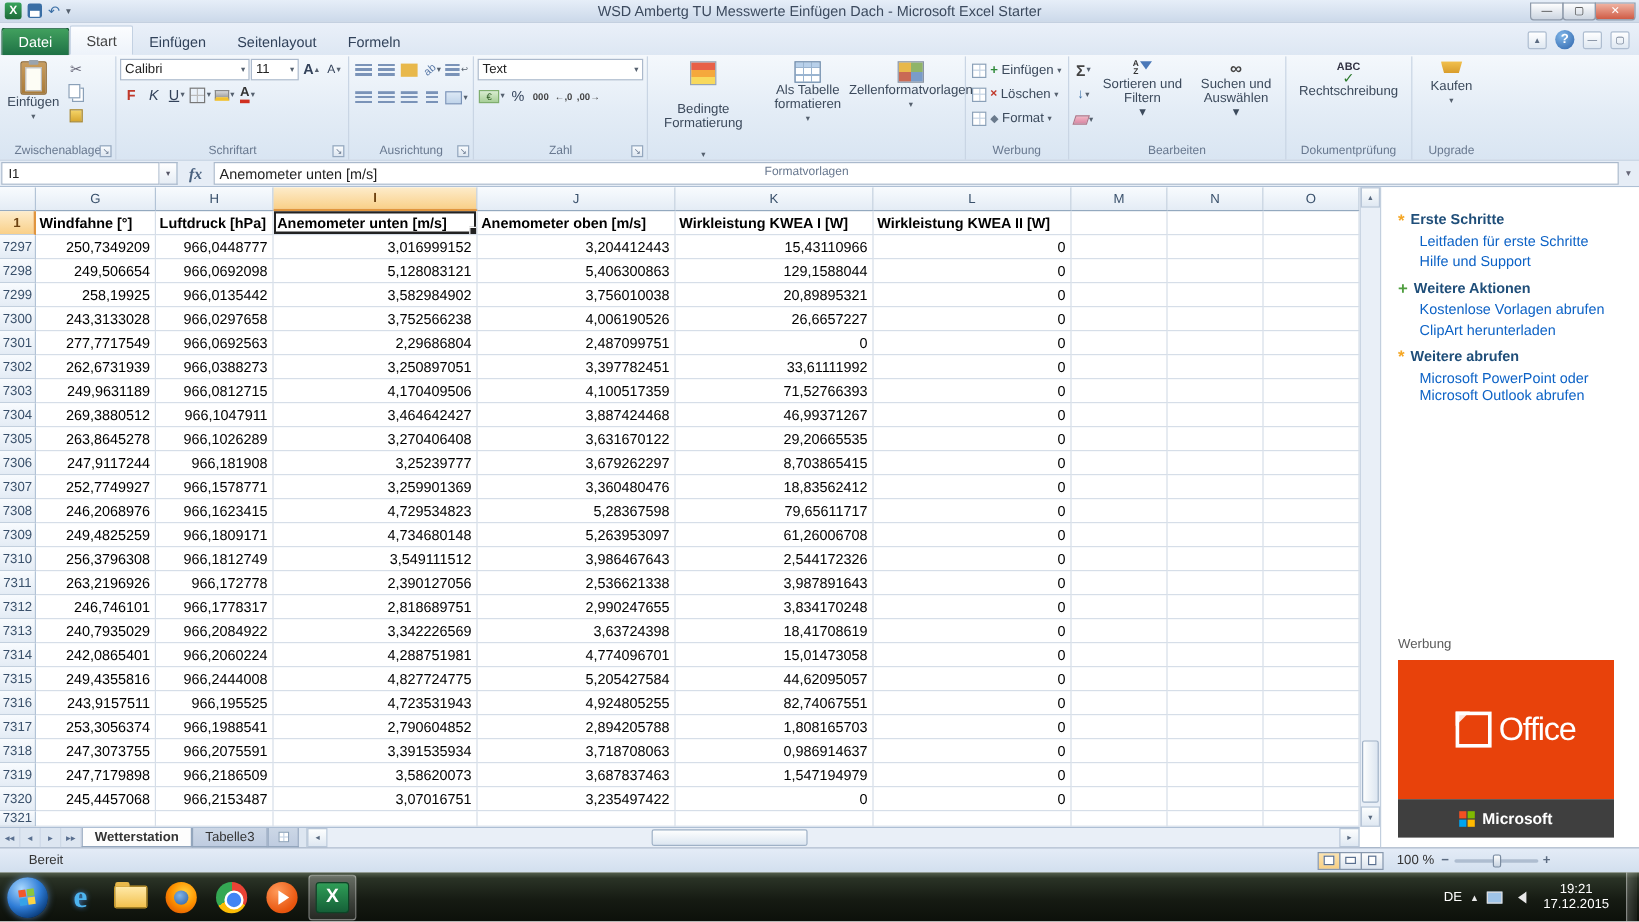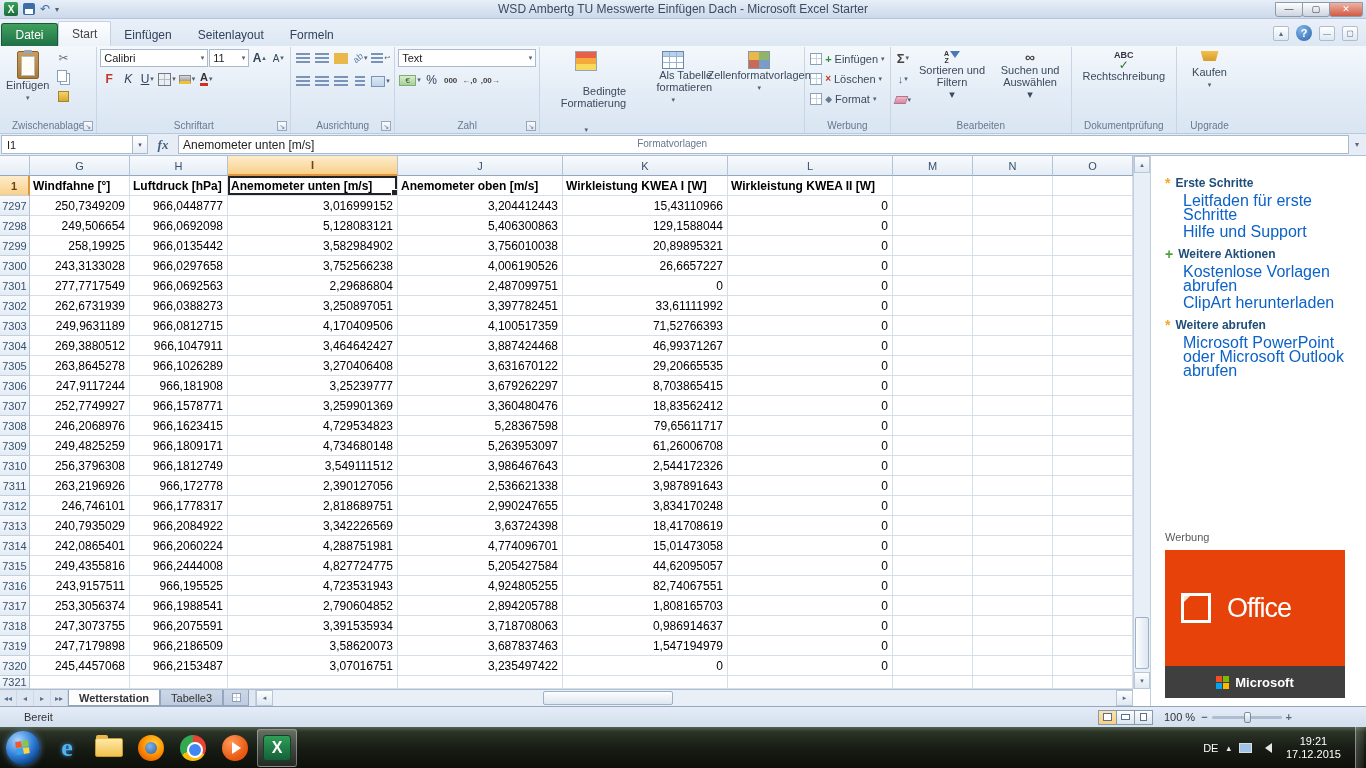--- a/index.html
+++ b/index.html
@@ -27,21 +27,21 @@
   .tabrow-right { margin-left:auto; display:flex; align-items:center; gap:7px; padding:0 8px 5px; }
   .mini-ic { width:16px; height:15px; border:1px solid #aebdd0; border-radius:2px; background:linear-gradient(#fff,#dfe8f2); color:#5a6a80; font-size:8px; display:flex; align-items:center; justify-content:center; }
   .help-ic { width:16px; height:16px; border-radius:50%; background:radial-gradient(circle at 35% 30%,#7fb5e8,#2d64ab); color:#fff; font-weight:bold; font-size:11px; display:flex; align-items:center; justify-content:center; border:none; }
 
   
   .ribbon { height:88px; background:linear-gradient(#f4f8fc,#e3ecf6 55%,#d9e5f2); border-bottom:1px solid #b9c9dd; display:flex; padding-top:1px; }
   .rgroup { border-right:1px solid #c9d5e4; display:flex; flex-direction:column; padding:2px 3px 0; }
   .rgc { flex:1; display:flex; align-items:flex-start; gap:2px; }
   .rglabel { height:15px; display:flex; align-items:center; justify-content:center; font-size:10px; color:#68788f; position:relative; padding:0 9px; white-space:nowrap; }
   .dlaunch { position:absolute; right:0; bottom:2px; width:10px; height:10px; border:1px solid #94a7be; background:linear-gradient(#fafcfe,#dde6f0); color:#68788f; font-size:7px; line-height:9px; text-align:center; }
-  .bigbtn { display:flex; flex-direction:column; align-items:center; font-size:11px; line-height:12px; color:#3c4a5c; text-align:right; padding:2px 3px; border-radius:3px; }
+  .bigbtn { display:flex; flex-direction:column; align-items:center; font-size:11px; line-height:12px; color:#3c4a5c; text-align:center; padding:2px 3px; border-radius:3px; }
   .bigbtn .car { font-size:7px; color:#55606e; margin-top:1px; }
   .col { display:flex; flex-direction:column; gap:1px; }
   .minirow { display:flex; gap:1px; align-items:center; }
   .sbtn { min-width:18px; height:18px; display:flex; align-items:center; justify-content:center; border-radius:2px; gap:1px; padding:0 1px; }
   .combo { background:#fff; border:1px solid #abb9cc; height:18px; display:flex; align-items:center; font-size:11px; padding:0 3px; color:#222; }
   .combo .car { margin-left:auto; font-size:7px; color:#55606e; padding-left:4px; }
   .car8 { font-size:7px; color:#55606e; }
 
   .clipboard-ic { width:22px; height:28px; background:linear-gradient(#c99d5e,#a87a38); border:1px solid #8a6228; border-radius:2px; position:relative; }
   .clipboard-ic::before { content:""; position:absolute; left:3px; top:4px; right:3px; bottom:2px; background:#fdfdf5; border:1px solid #bbb; }
@@ -123,25 +123,25 @@
   .hscroll .scr-btn { width:17px; height:auto; }
   .htrack { flex:1; position:relative; background:#e9eff7; }
   .hthumb { position:absolute; top:1px; bottom:1px; left:32%; width:130px; background:linear-gradient(#fdfefe,#dce6f1); border:1px solid #9fb1c6; border-radius:2px; }
 
   
   .taskpane { width:216px; background:#fff; border-left:1px solid #c2cfde; padding:12px 10px 8px 14px; display:flex; flex-direction:column; overflow:hidden; }
   .tp-head { display:flex; align-items:center; gap:5px; font-size:12px; font-weight:bold; color:#1f4e79; margin:8px 0 4px; }
   .tp-ic { font-size:14px; font-weight:bold; line-height:10px; }
   .tp-ic.sparkle-icon { color:#f5a623; }
   .tp-ic.plus-icon { color:#4f9e3f; }
-  .tp-link { color:#0c62c6; font-size:16px; margin:3px 0 3px 18px; line-height:14px; cursor:pointer; }
+  .tp-link { color:#0c62c6; font-size:12px; margin:3px 0 3px 18px; line-height:14px; cursor:pointer; }
   .tp-ad { margin-top:auto; }
   .werbung { color:#5a5a5a; font-size:11px; margin-bottom:7px; }
   .adbox { width:180px; height:148px; display:flex; flex-direction:column; }
-  .ad-top { flex:1; background:#e8420b; display:flex; align-items:center; gap:16px;padding-left:16px; }
+  .ad-top { flex:1; background:#e8420b; display:flex; align-items:center; justify-content:center; gap:6px;padding-left:16px; }
   .office-sq { width:30px; height:30px; border:3px solid #fff; position:relative; }
   .office-sq::after { content:""; position:absolute; left:-3px; top:-3px; border-style:solid; border-width:12px 12px 0 0; border-color:#fff transparent transparent transparent; opacity:.85; }
   .office-txt { color:#fff; font-size:27px; letter-spacing:-1px; }
   .ad-bottom { height:32px; background:#3f3f3f; display:flex; align-items:center; justify-content:center; gap:6px; }
   .msflag { width:13px; height:13px; display:grid; grid-template-columns:6px 6px; grid-template-rows:6px 6px; gap:1px; }
   .msflag span:nth-child(1){background:#f25022;} .msflag span:nth-child(2){background:#7fba00;}
   .msflag span:nth-child(3){background:#00a4ef;} .msflag span:nth-child(4){background:#ffb900;}
   .ms-txt { color:#fff; font-size:13px; font-weight:bold; }
 
   

